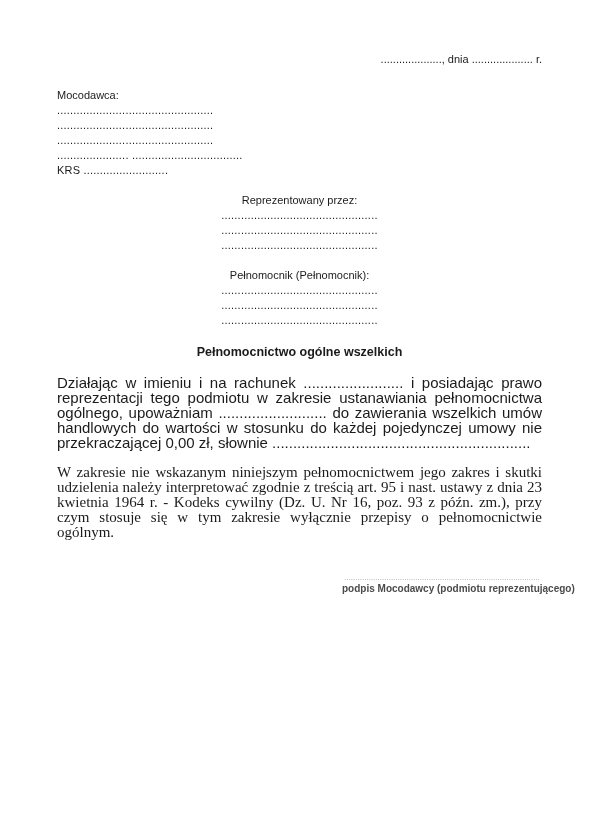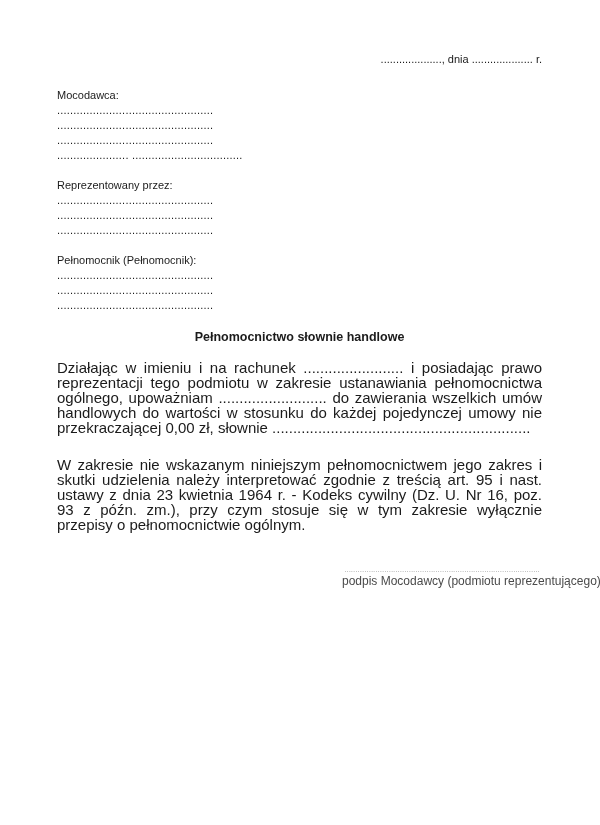--- a/index.html
+++ b/index.html
@@ -18,21 +18,21 @@
     background: #ffffff;
     padding: 52px 58px 0 57px;
   }
   .date-line {
     font-size: 11px;
     line-height: 15px;
     text-align: right;
     white-space: nowrap;
   }
   .party-block { margin-top: 21px; }
-  .party-block.tight { margin-top: 15px; }
+  .party-block.tight { margin-top: 15px; text-align: center; }
   .party-label {
     font-size: 11px;
     line-height: 15px;
     font-weight: normal;
   }
   .dotted-line, .reg-line {
     font-size: 11px;
     line-height: 15px;
     white-space: nowrap;
     letter-spacing: 0.2px;
@@ -44,71 +44,73 @@
     font-weight: bold;
     text-align: center;
   }
   .body-paragraph {
     font-size: 15px;
     line-height: 15px;
     text-align: justify;
   }
   .p1 { margin-top: 15px; }
   .p2 { margin-top: 17px; }
-  .p3 { margin-top: 22px; }
+  .p3 { margin-top: 15px; font-family: Liberation Serif, serif; }
   .signature-block {
     margin-top: 33px;
     margin-left: auto;
     width: 200px;
     text-align: center;
   }
   .signature-dots {
     font-size: 8px;
     line-height: 10px;
     color: #9a9a9a;
     white-space: nowrap;
     overflow: hidden;
   }
   .signature-caption {
-    font-size: 12px;
+    font-size: 10px;
     line-height: 12px;
     color: #4a4a4a;
     white-space: nowrap;
+    font-weight: bold;
   }
 </style>
 </head>
 <body>
 
 <div class="page">
 
   <div class="date-line">...................., dnia .................... r.</div>
 
   <div class="party-block">
     <div class="party-label">Mocodawca:</div>
     <div class="dotted-line">................................................</div>
     <div class="dotted-line">................................................</div>
     <div class="dotted-line">................................................</div>
     <div class="dotted-line">...................... ..................................</div>
+    <div class="reg-line">KRS ..........................</div>
   </div>
 
   <div class="party-block tight">
     <div class="party-label">Reprezentowany przez:</div>
     <div class="dotted-line">................................................</div>
     <div class="dotted-line">................................................</div>
     <div class="dotted-line">................................................</div>
   </div>
 
   <div class="party-block tight">
     <div class="party-label">Pełnomocnik (Pełnomocnik):</div>
     <div class="dotted-line">................................................</div>
     <div class="dotted-line">................................................</div>
     <div class="dotted-line">................................................</div>
   </div>
 
-  <div class="doc-title">Pełnomocnictwo słownie handlowe</div>
+  <div class="doc-title">Pełnomocnictwo ogólne wszelkich</div>
 
   <p class="body-paragraph p1">Działając w imieniu i na rachunek ........................ i posiadając prawo reprezentacji tego podmiotu w zakresie ustanawiania pełnomocnictwa ogólnego, upoważniam .......................... do zawierania wszelkich umów handlowych do wartości w stosunku do każdej pojedynczej umowy nie przekraczającej 0,00 zł, słownie ..............................................................</p>
 
 
   <p class="body-paragraph p3">W zakresie nie wskazanym niniejszym pełnomocnictwem jego zakres i skutki udzielenia należy interpretować zgodnie z treścią art. 95 i nast. ustawy z dnia 23 kwietnia 1964 r. - Kodeks cywilny (Dz. U. Nr 16, poz. 93 z późn. zm.), przy czym stosuje się w tym zakresie wyłącznie przepisy o pełnomocnictwie ogólnym.</p>
 
   <div class="signature-block">
     <div class="signature-dots">........................................................................................</div>
     <div class="signature-caption">podpis Mocodawcy (podmiotu reprezentującego)</div>
   </div>

